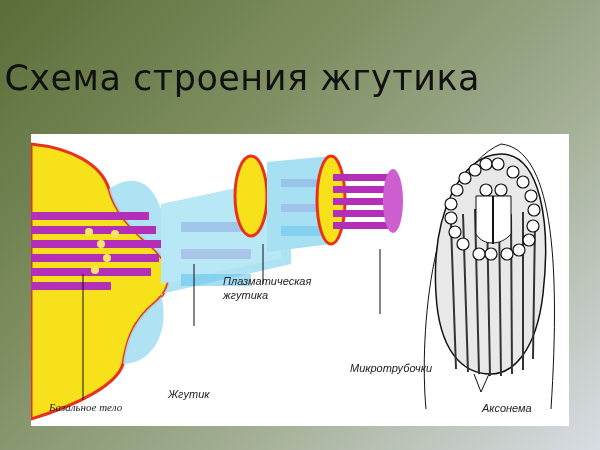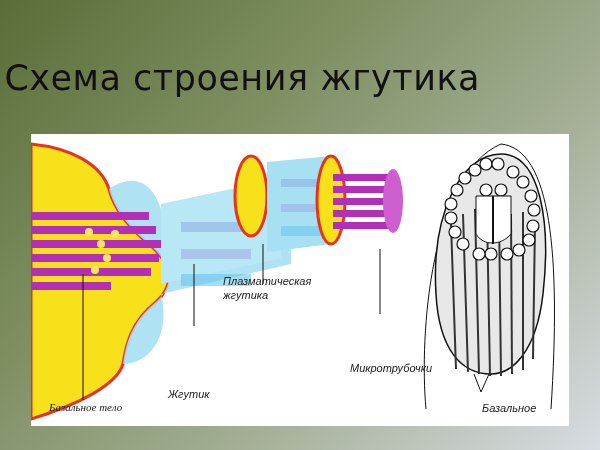--- a/index.html
+++ b/index.html
@@ -117,14 +117,14 @@
       <line x1="443" y1="240" x2="450" y2="258" stroke="#111" stroke-width="1"></line>
       <line x1="458" y1="240" x2="450" y2="258" stroke="#111" stroke-width="1"></line>
     </g>
   </svg>
 
   <div class="lbl" style="left:18px; top:267px;font-family:Liberation Serif, serif;">Базальное тело</div>
   <div class="lbl" style="left:137px; top:237px;margin-top:17px;">Жгутик</div>
   <div class="lbl" style="left:192px; top:141px;">Плазматическая</div>
   <div class="lbl" style="left:192px; top:155px;">жгутика</div>
   <div class="lbl" style="left:299px; top:228px;margin-left:20px;">Микротрубочки</div>
-  <div class="lbl" style="left:451px; top:268px;">Базальное</div>
+  <div class="lbl" style="left:451px; top:268px;">Аксонема</div>
 </div>
 
 </body></html>

